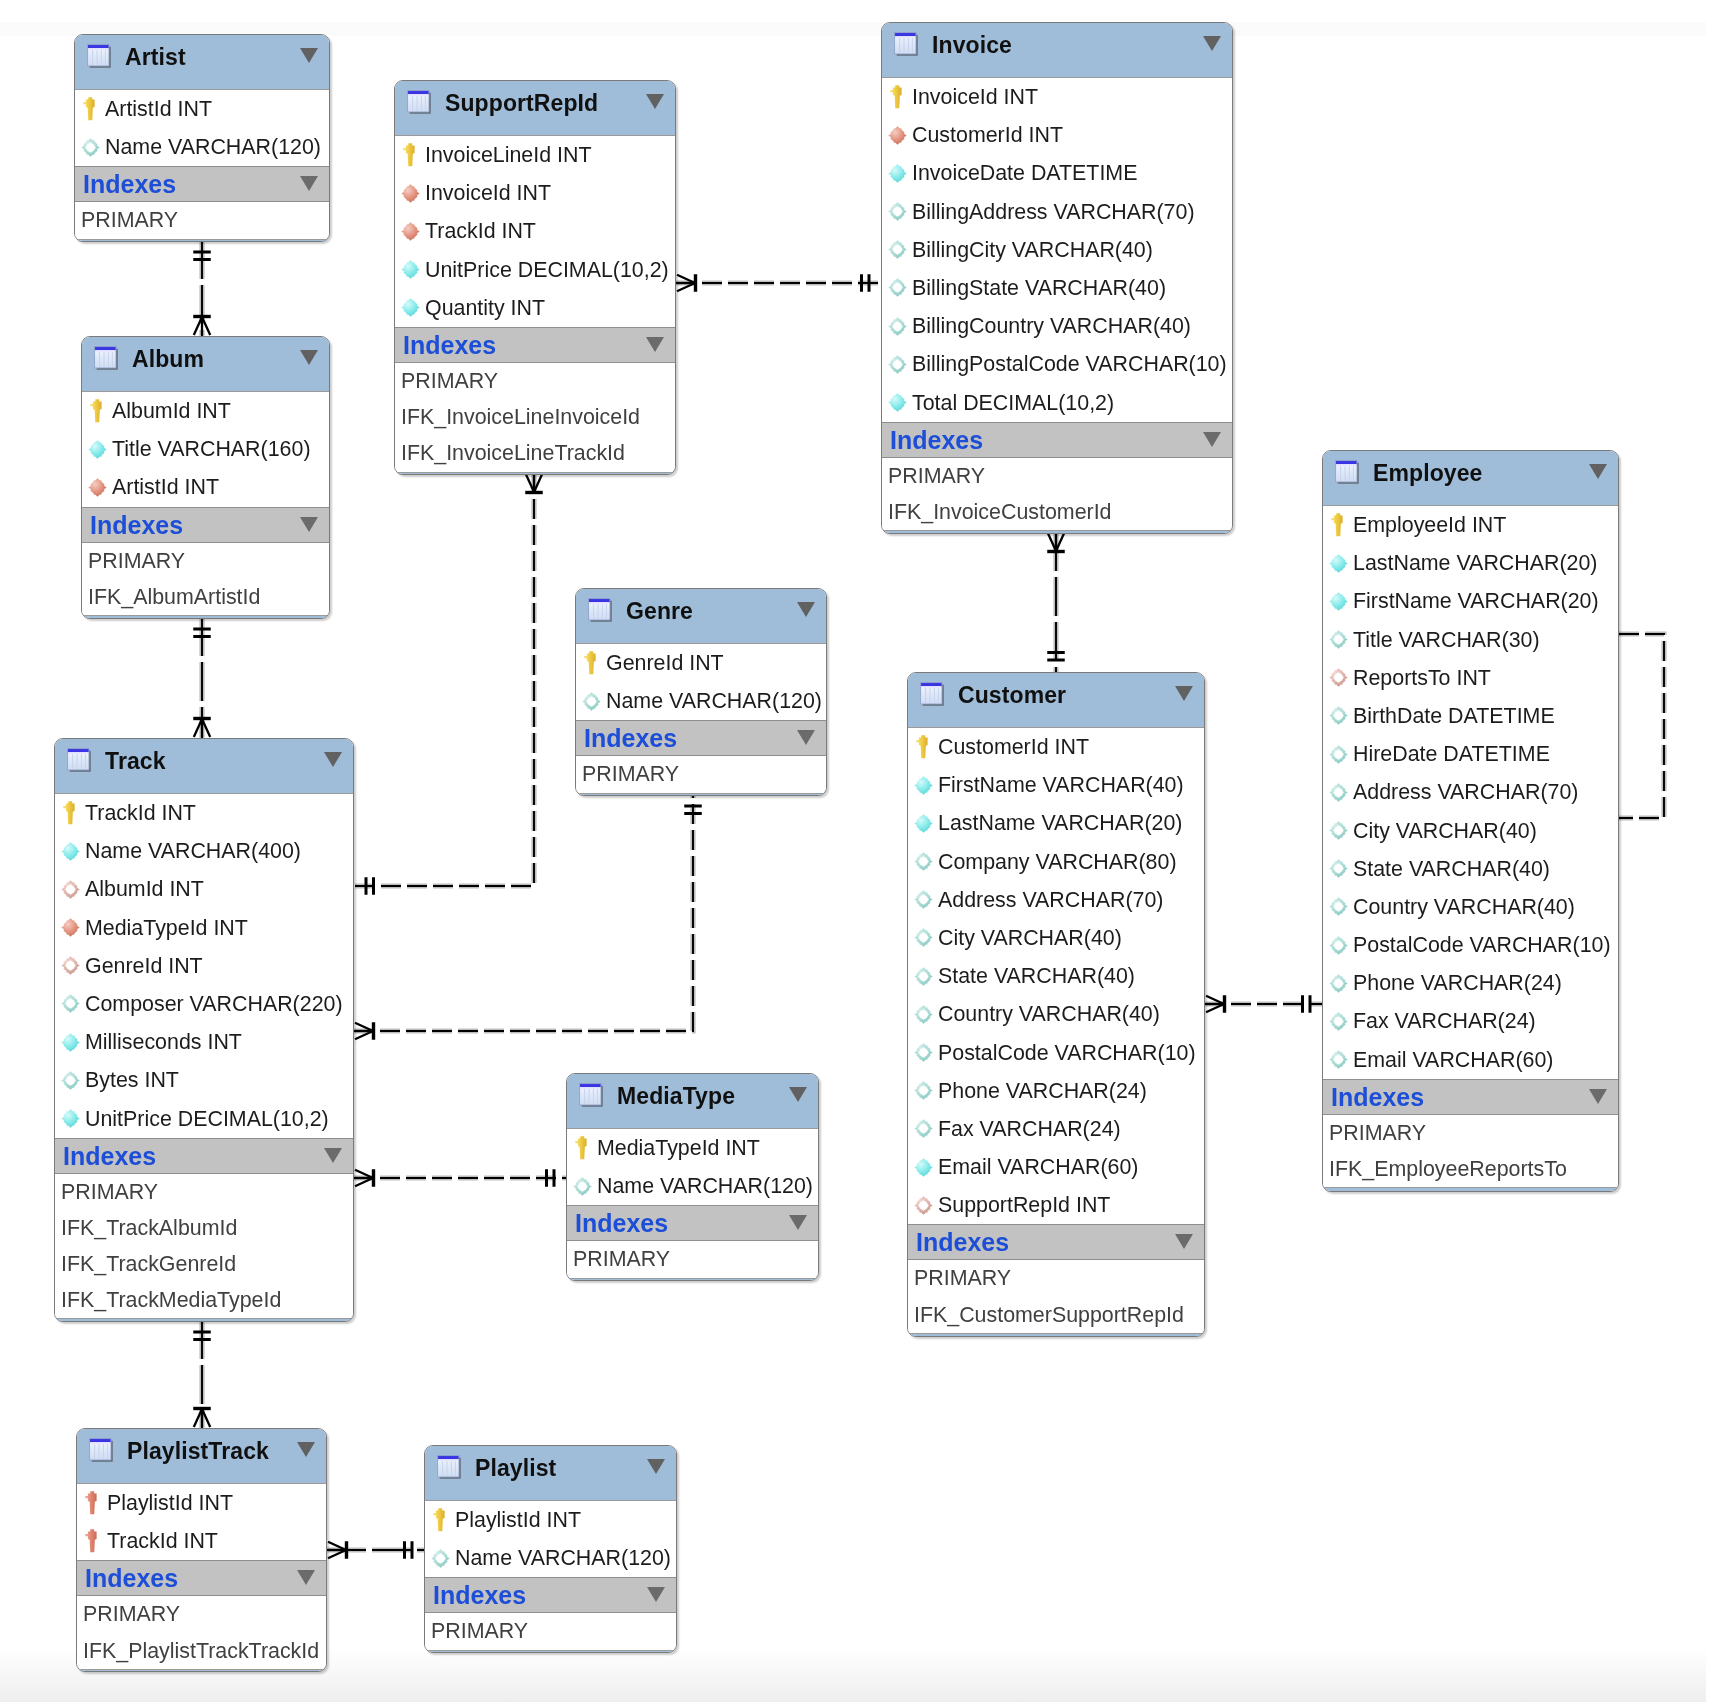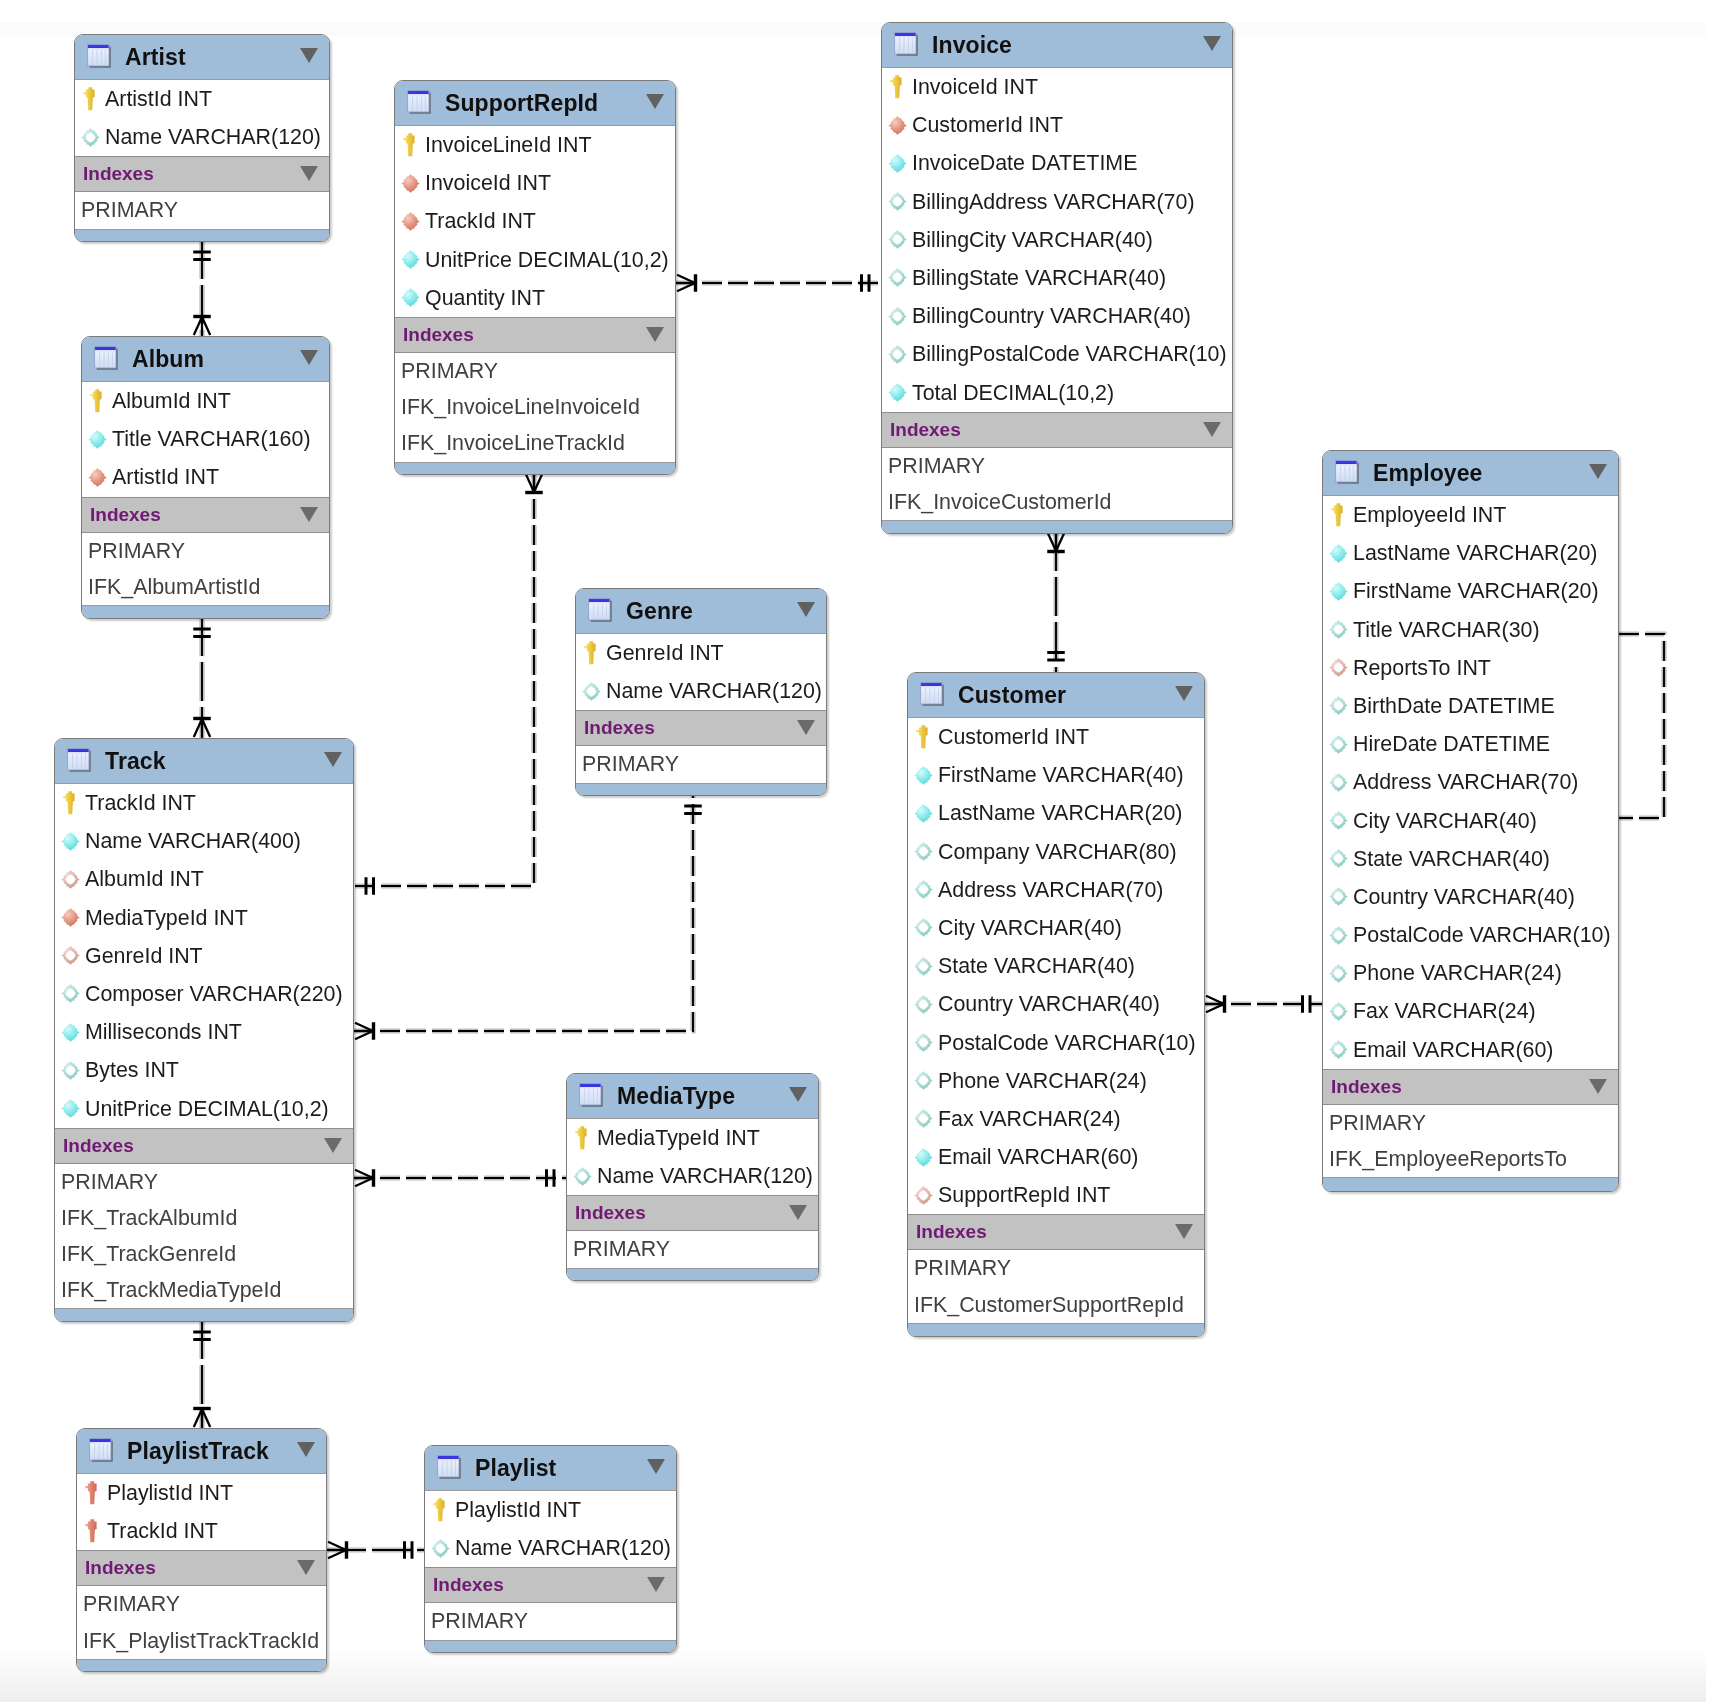--- a/index.html
+++ b/index.html
@@ -6,38 +6,38 @@
   html,body{margin:0;padding:0;background:#fff;}
   body{width:1734px;height:1702px;position:relative;overflow:hidden;
        font-family:"Liberation Sans",sans-serif;}
   #canvas{position:absolute;left:0;top:0;width:1734px;height:1702px;background:#fff;}
   #bgtop{position:absolute;left:0;top:22px;width:1706px;height:14px;background:#fbfbfb;}
   #bgbot{position:absolute;left:0;top:1648px;width:1706px;height:54px;
          background:linear-gradient(#ffffff,#eeeeee);}
   svg#links{position:absolute;left:0;top:0;width:1734px;height:1702px;overflow:visible;}
   .tbl{position:absolute;box-sizing:border-box;border:1px solid #7a7a7a;border-radius:9px;
        background:#fff;box-shadow:2px 2px 2px rgba(0,0,0,0.20);overflow:hidden;}
-  .tbl-hdr{height:45px;background:#9fbdd8;border-bottom:1px solid #9a9a9a;
+  .tbl-hdr{height:55px;background:#9fbdd8;border-bottom:1px solid #9a9a9a;
            position:relative;box-sizing:border-box;padding-left:24px;}
   .tbl-icon{position:absolute;left:11px;top:8px;width:28px;height:28px;}
   .tbl-title{position:absolute;left:50px;top:0;height:44px;line-height:44px;
              font-size:23px;font-weight:bold;color:#101010;letter-spacing:0.1px;}
   .caret{position:absolute;right:11px;top:13px;width:0;height:0;
          border-left:9.2px solid transparent;border-right:9.2px solid transparent;
          border-top:15px solid #616161;}
   .idx-hdr .caret{top:9px;border-left:9.2px solid transparent;border-right:9.2px solid transparent;
          border-top:15px solid #6b6b6b;right:11px;}
   .col-row{height:38.2px;position:relative;box-sizing:border-box;background:#fff;}
   .col-icon{position:absolute;left:4px;top:8px;width:22px;height:22px;}
   .col-label{position:absolute;left:30px;top:0;height:38.2px;line-height:38.2px;
              font-size:21.4px;color:#1c1c1c;white-space:nowrap;}
   .idx-hdr{height:36px;background:#c2c2c2;border-top:1px solid #8f8f8f;
            border-bottom:1px solid #8f8f8f;position:relative;box-sizing:border-box;}
   .idx-hdr-label{position:absolute;left:8px;top:0;height:34px;line-height:34px;
-                 font-size:19px;font-weight:bold;color:#701a75;}
+                 font-size:25px;font-weight:bold;color:#1d4ed8;}
   .idx-row{height:36.2px;position:relative;box-sizing:border-box;background:#fff;}
   .idx-label{position:absolute;left:6px;top:0;height:36.2px;line-height:36.2px;
              font-size:21.4px;color:#404040;white-space:nowrap;}
   .tbl-foot{height:14.5px;background:#9fbdd8;border-top:1px solid #9a9a9a;box-sizing:border-box;}
 </style>
 </head>
 <body>
 
 <div id="canvas">
 <div id="bgtop"></div>

